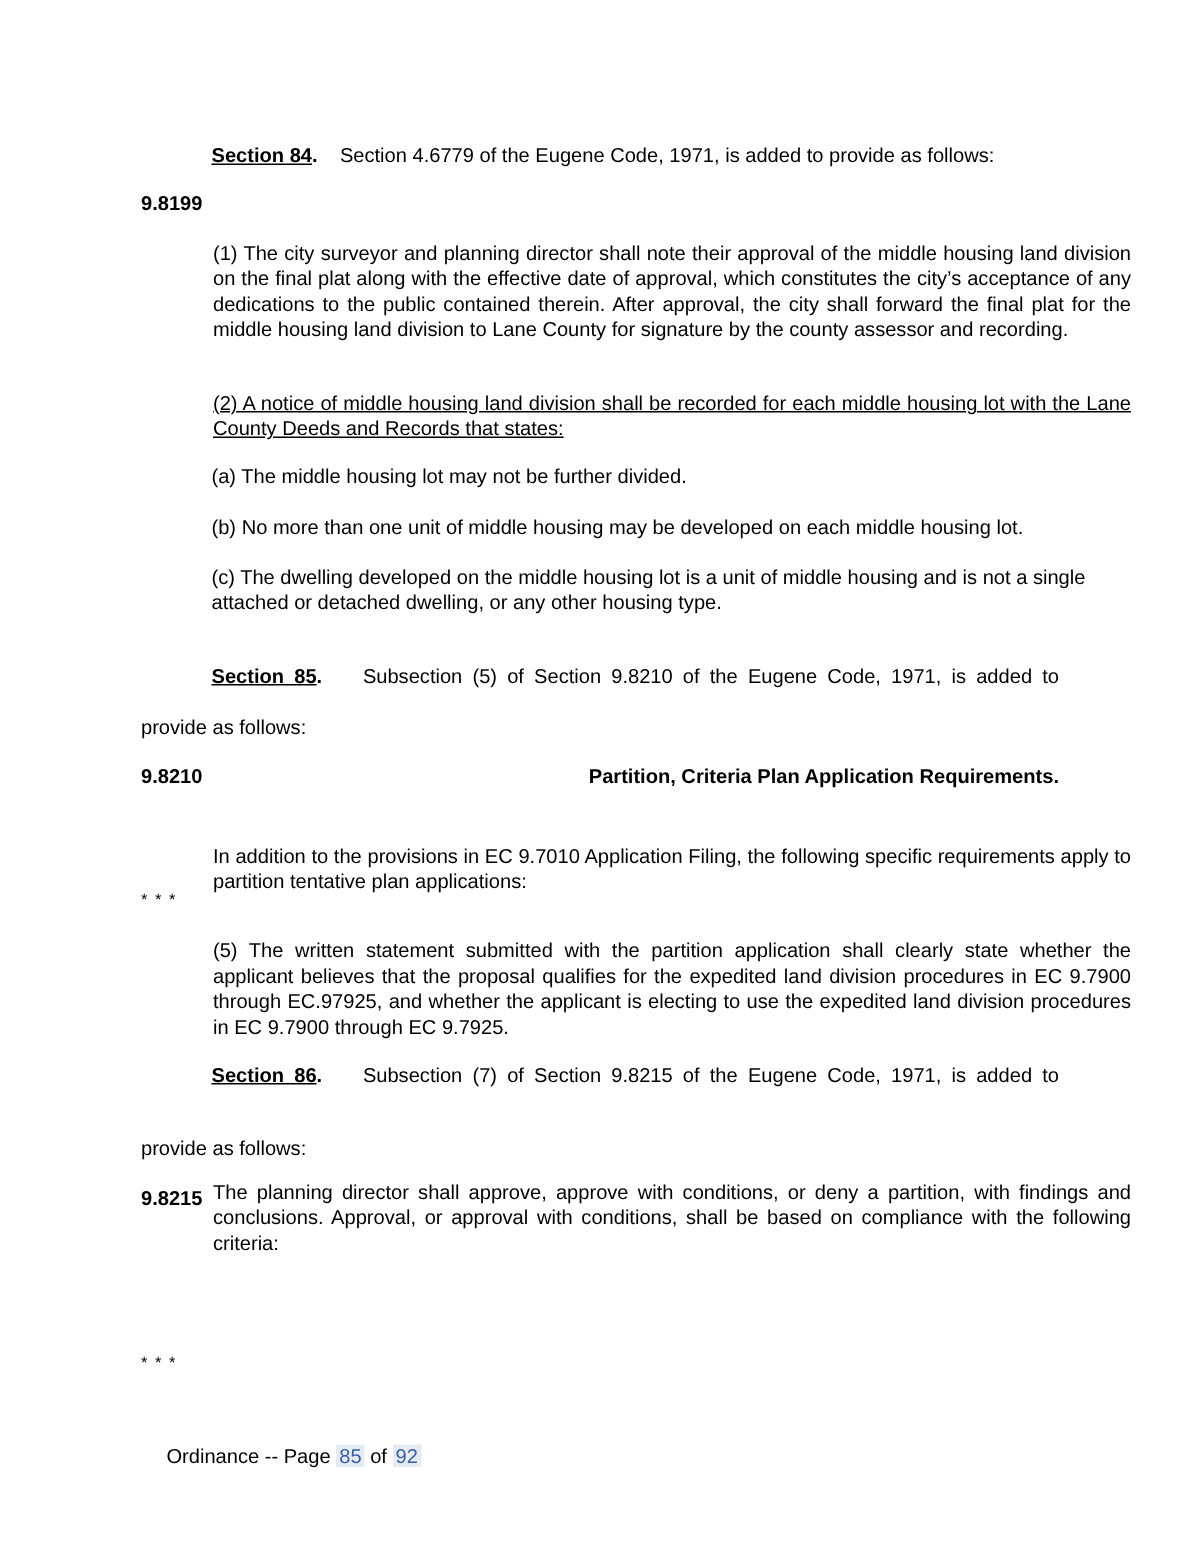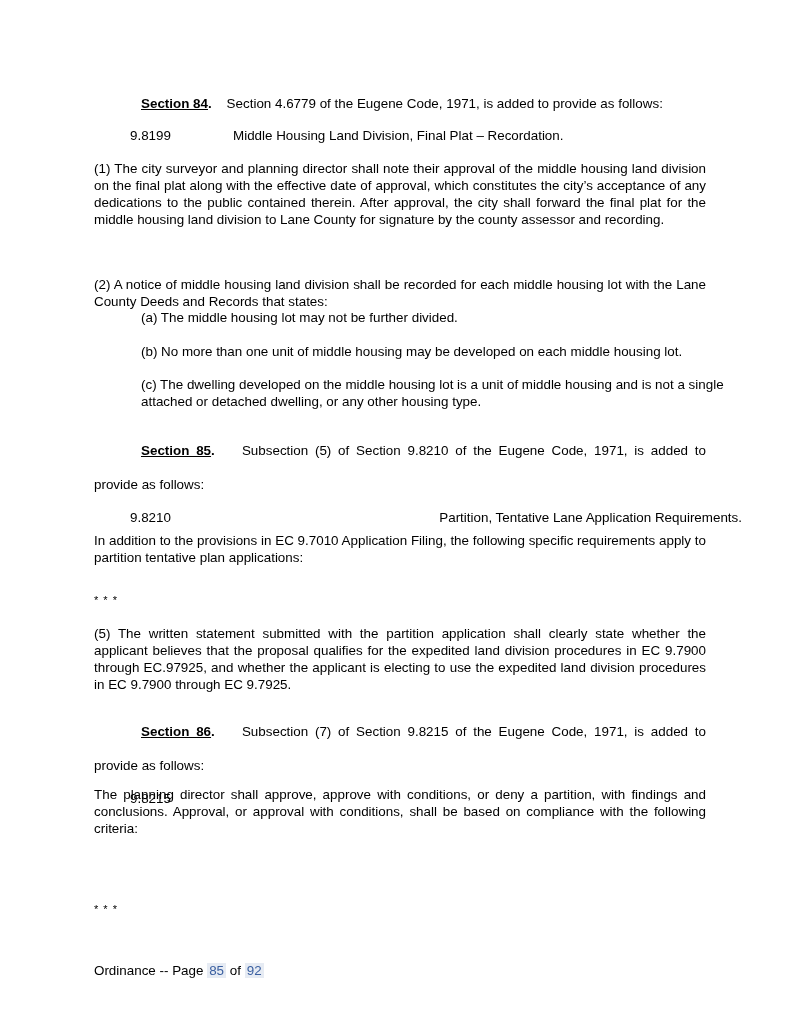--- a/index.html
+++ b/index.html
@@ -1,69 +1,68 @@
 <!DOCTYPE html>
 <html><head>
 <meta charset="utf-8">
 <style>
   html, body { margin: 0; padding: 0; background: #ffffff; }
   body { width: 800px; height: 1035px; position: relative; overflow: hidden;
          font-family: "Liberation Sans", sans-serif; color: #000; font-size: 13.4px; }
   .page { position: absolute; left: 94px; top: 0; width: 612px; }
   .blk { position: absolute; left: 0; width: 612px; line-height: 17px; }
-  .just { text-align: justify; text-align-last: auto; }
+  .just { text-align: justify; text-align-last: auto; margin-left: 48px; }
   .just-full { text-align: justify; text-align-last: justify; }
   .indent-sec { padding-left: 47px; box-sizing: border-box; }
   .sec-label { font-weight: bold; text-decoration: underline; }
   .sec-dot { font-weight: bold; }
-  .code-head { font-weight: normal; display: flex; margin-left: 36px; }
+  .code-head { font-weight: bold; display: flex; }
   .code-num { width: 103px; display: inline-block; }
   .sub { position: absolute; left: 47px; width: 583px; line-height: 17px; }
   .stars { font-size: 11px; letter-spacing: 1px; }
-  .footer { position: absolute; left: 94px; top: 963px; font-size: 13.4px; }
+  .footer { position: absolute; left: 111px; top: 963px; font-size: 13.4px; }
   .fld { background: #e6ebf3; color: #3a5fa0; padding: 0 2px; }
 </style>
 </head>
 <body>
 
 <div class="page">
 
   <div class="blk indent-sec" style="top:95px;">
     <span class="sec-label">Section 84</span><span class="sec-dot">.</span>&nbsp;&nbsp;&nbsp;
     <span>Section 4.6779 of the Eugene Code, 1971, is added to provide as follows:</span>
   </div>
 
   <div class="blk code-head" style="top:127px;">
     <span class="code-num">9.8199</span>
-    <span>Middle Housing Land Division, Final Plat – Recordation.</span>
   </div>
 
   <div class="blk just" style="top:160px;">(1)  The city surveyor and planning director shall note their approval of the middle housing land division on the final plat along with the effective date of approval, which constitutes the city’s acceptance of any dedications to the public contained therein. After approval, the city shall forward the final plat for the middle housing land division to Lane County for signature by the county assessor and recording.</div>
-  <div class="blk just" style="top:276px;">(2)  A notice of middle housing land division shall be recorded for each middle housing lot with the Lane County Deeds and Records that states:</div>
+  <div class="blk just" style="top:260px;text-decoration:underline;">(2)  A notice of middle housing land division shall be recorded for each middle housing lot with the Lane County Deeds and Records that states:</div>
 
   <div class="sub" style="top:309px;">(a) The middle housing lot may not be further divided.</div>
   <div class="sub" style="top:343px;">(b) No more than one unit of middle housing may be developed on each middle housing lot.</div>
   <div class="sub" style="top:376px;">(c) The dwelling developed on the middle housing lot is a unit of middle housing and is not a single attached or detached dwelling, or any other housing type.</div>
 
   <div class="blk indent-sec just-full" style="top:442px;">
     <span class="sec-label">Section 85</span><span class="sec-dot">.</span>&nbsp;&nbsp;&nbsp;
     <span>Subsection (5) of Section 9.8210 of the Eugene Code, 1971, is added to</span>
   </div>
   <div class="blk" style="top:476px;">provide as follows:</div>
 
   <div class="blk code-head" style="top:509px;justify-content:space-between;">
     <span class="code-num">9.8210</span>
-    <span>Partition, Tentative Lane Application Requirements.</span>
+    <span>Partition, Criteria Plan Application Requirements.</span>
   </div>
 
-  <div class="blk just" style="top:532px;">In addition to the provisions in EC 9.7010 Application Filing, the following specific requirements apply to partition tentative plan applications:</div>
+  <div class="blk just" style="top:562px;">In addition to the provisions in EC 9.7010 Application Filing, the following specific requirements apply to partition tentative plan applications:</div>
   <div class="blk stars" style="top:592px;">* * *</div>
   <div class="blk just" style="top:625px;">(5)   The written statement submitted with the partition application shall clearly state whether the applicant believes that the proposal qualifies for the expedited land division procedures in EC 9.7900 through EC.97925, and whether the applicant is electing to use the expedited land division procedures in EC 9.7900 through EC 9.7925.</div>
 
-  <div class="blk indent-sec just-full" style="top:723px;">
+  <div class="blk indent-sec just-full" style="top:708px;">
     <span class="sec-label">Section 86</span><span class="sec-dot">.</span>&nbsp;&nbsp;&nbsp;
     <span>Subsection (7) of Section 9.8215 of the Eugene Code, 1971, is added to</span>
   </div>
   <div class="blk" style="top:757px;">provide as follows:</div>
 
   <div class="blk code-head" style="top:790px;gap:16px;">
     <span class="code-num">9.8215</span>
   </div>
 
   <div class="blk just" style="top:786px;">The planning director shall approve, approve with conditions, or deny a partition, with findings and conclusions. Approval, or approval with conditions, shall be based on compliance with the following criteria:</div>

